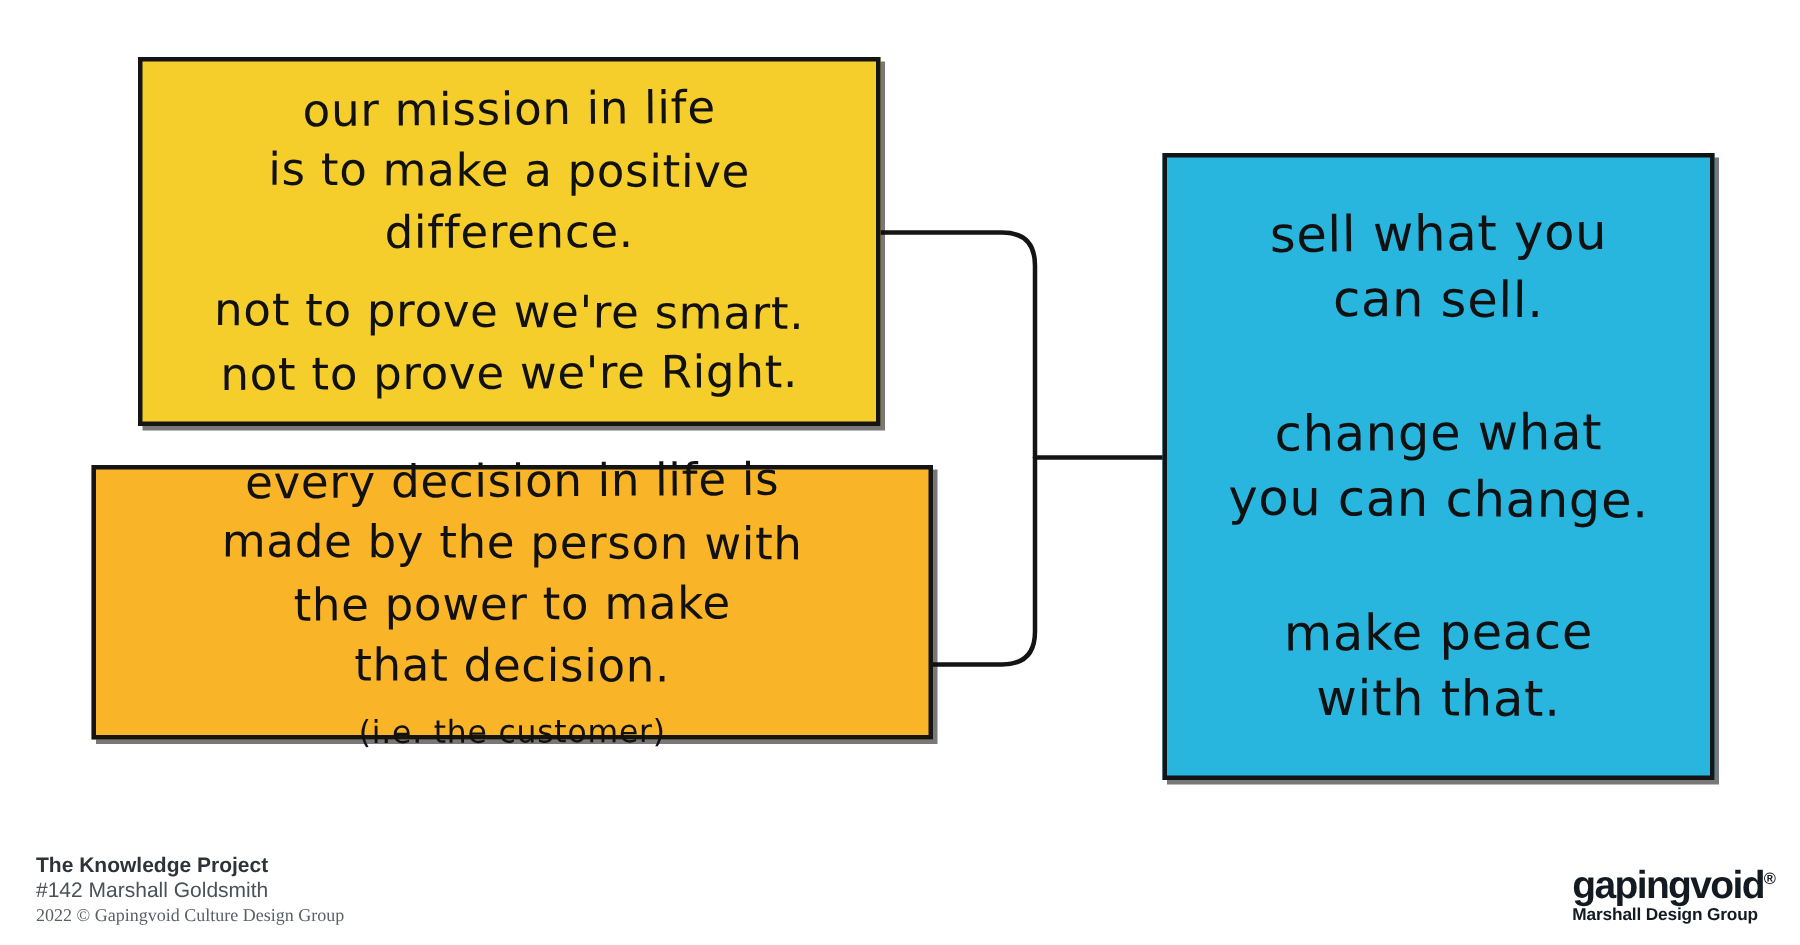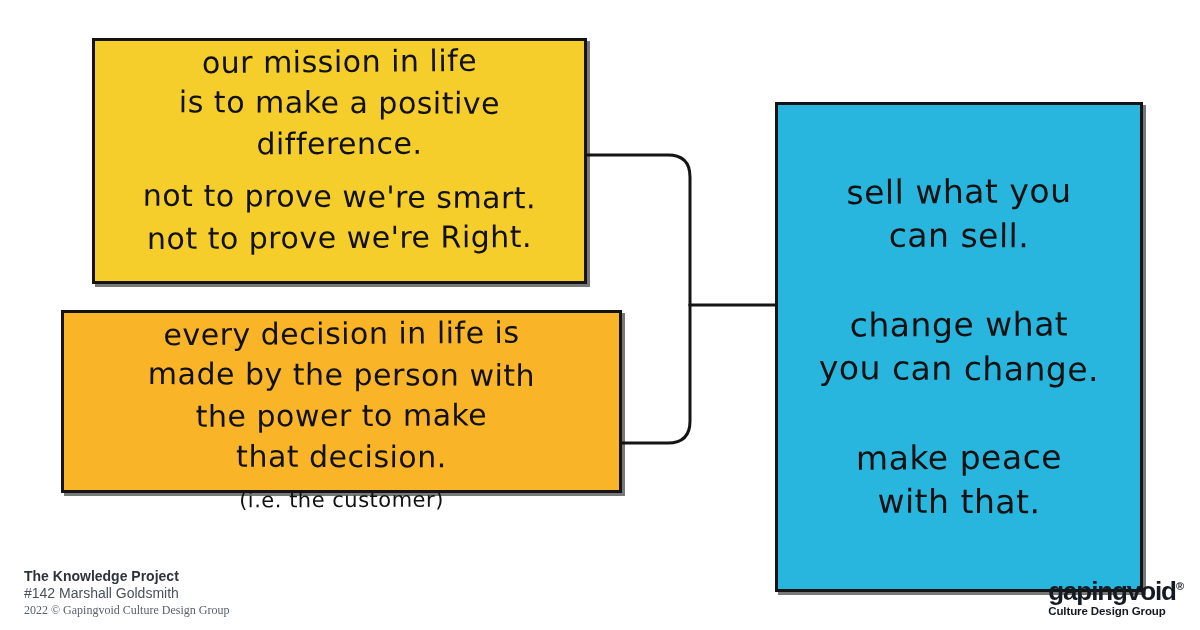--- a/index.html
+++ b/index.html
@@ -33,20 +33,21 @@
 
   
   .box {
     position: absolute;
     z-index: 2;
     box-sizing: border-box;
     border: 3px solid #141414;
     display: flex;
     flex-direction: column;
     align-items: center;
+    justify-content: center;
     box-shadow: 3px 3px 0 0 rgba(10,10,10,0.55);
   }
 
   .box .line {
     display: block;
     width: 100%;
     text-align: center;
     color: #111111;
     font-family: "DejaVu Sans", sans-serif;
     letter-spacing: 0.5px;
@@ -87,21 +88,21 @@
   #box-orange .ln1 { transform: rotate(0.3deg); }
   #box-orange .ln2 { transform: rotate(-0.3deg); }
   #box-orange .ln3 { transform: rotate(0.2deg); }
   #box-orange .small { font-size: 21px; line-height: 30px; margin-top: 8px; transform: rotate(-0.2deg); }
 
   
   #box-blue {
     left: 775px;
     top: 102px;
     width: 368px;
-    height: 490px;
+    height: 418px;
     background: #29B6DE;
     justify-content: center;
   }
   #box-blue .stanza {
     width: 100%;
   }
   #box-blue .stanza + .stanza { margin-top: 45px; }
   #box-blue .line { font-size: 33px; line-height: 44px; }
   #box-blue .a0 { transform: rotate(-0.5deg); }
   #box-blue .a1 { transform: rotate(0.3deg); }
@@ -214,16 +215,16 @@
   </div>
 
   <div id="attribution">
     <div id="attr-title">The Knowledge Project</div>
     <div id="attr-sub">#142 Marshall Goldsmith</div>
     <div id="attr-copy">2022 © Gapingvoid Culture Design Group</div>
   </div>
 
   <div id="logo">
     <div id="logo-word"><span>gapingvoid</span><span id="logo-mark">®</span></div>
-    <div id="logo-tag">Culture Design Group</div>
+    <div id="logo-tag">Marshall Design Group</div>
   </div>
 
 </div>
 
 </body></html>

